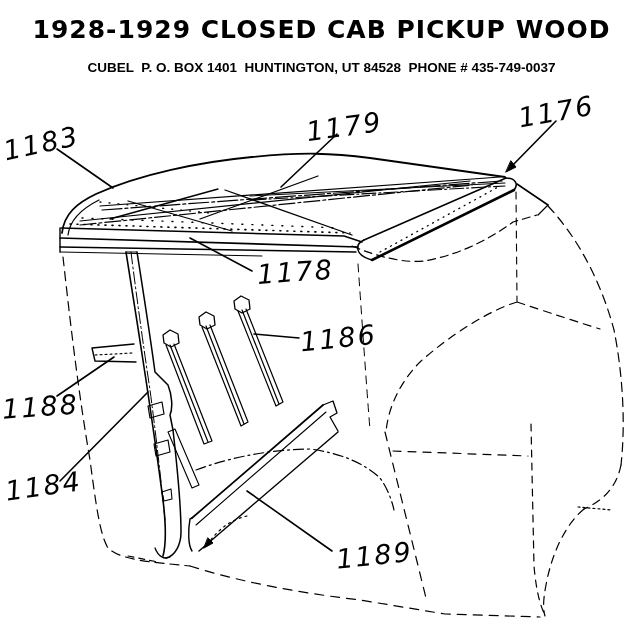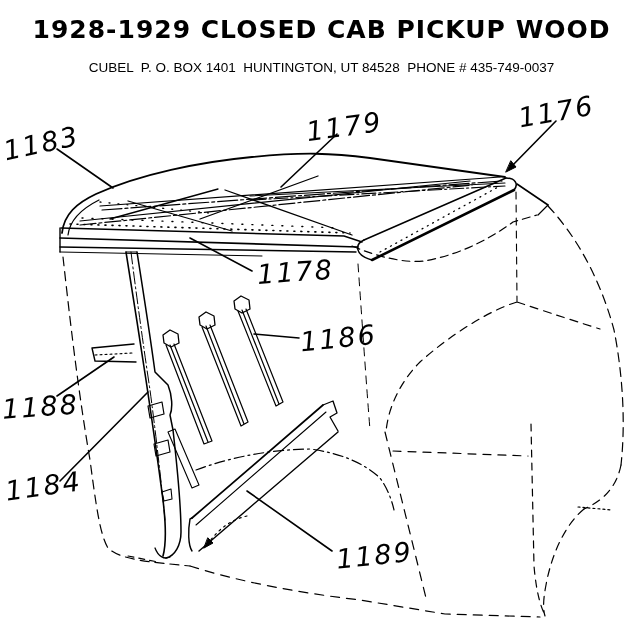--- a/index.html
+++ b/index.html
@@ -12,21 +12,21 @@
   .page-title{
     position:absolute;top:15px;left:0;width:643px;
     text-align:center;
     font-size:25px;font-weight:bold;letter-spacing:1px;
     font-family:"DejaVu Sans",sans-serif;
     white-space:pre;
   }
   .page-subtitle{
     position:absolute;top:60px;left:0;width:643px;
     text-align:center;
-    font-size:13.5px;font-weight:normal;letter-spacing:0px;
+    font-size:13.5px;font-weight:bold;letter-spacing:0px;
     font-family:"Liberation Sans",sans-serif;
     white-space:pre;
   }
   svg{position:absolute;top:0;left:0;}
   .ink{stroke:#000;fill:none;stroke-linecap:round;stroke-linejoin:round;}
   text.part-label{
     font-family:"DejaVu Sans",sans-serif;
     font-style:italic;
     font-size:27px;
     letter-spacing:2px;

